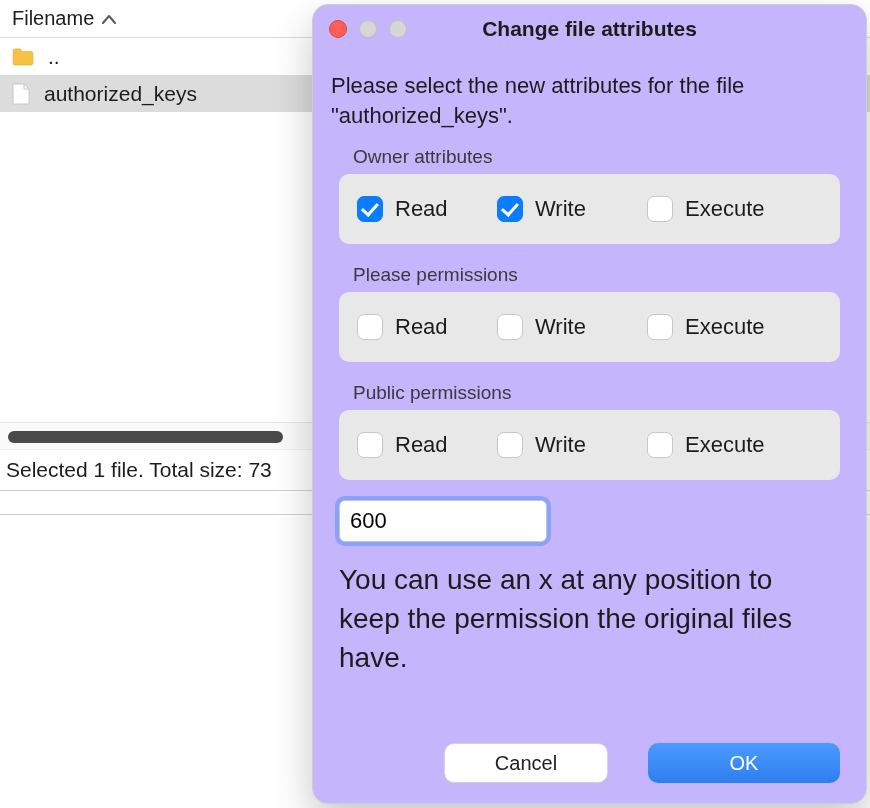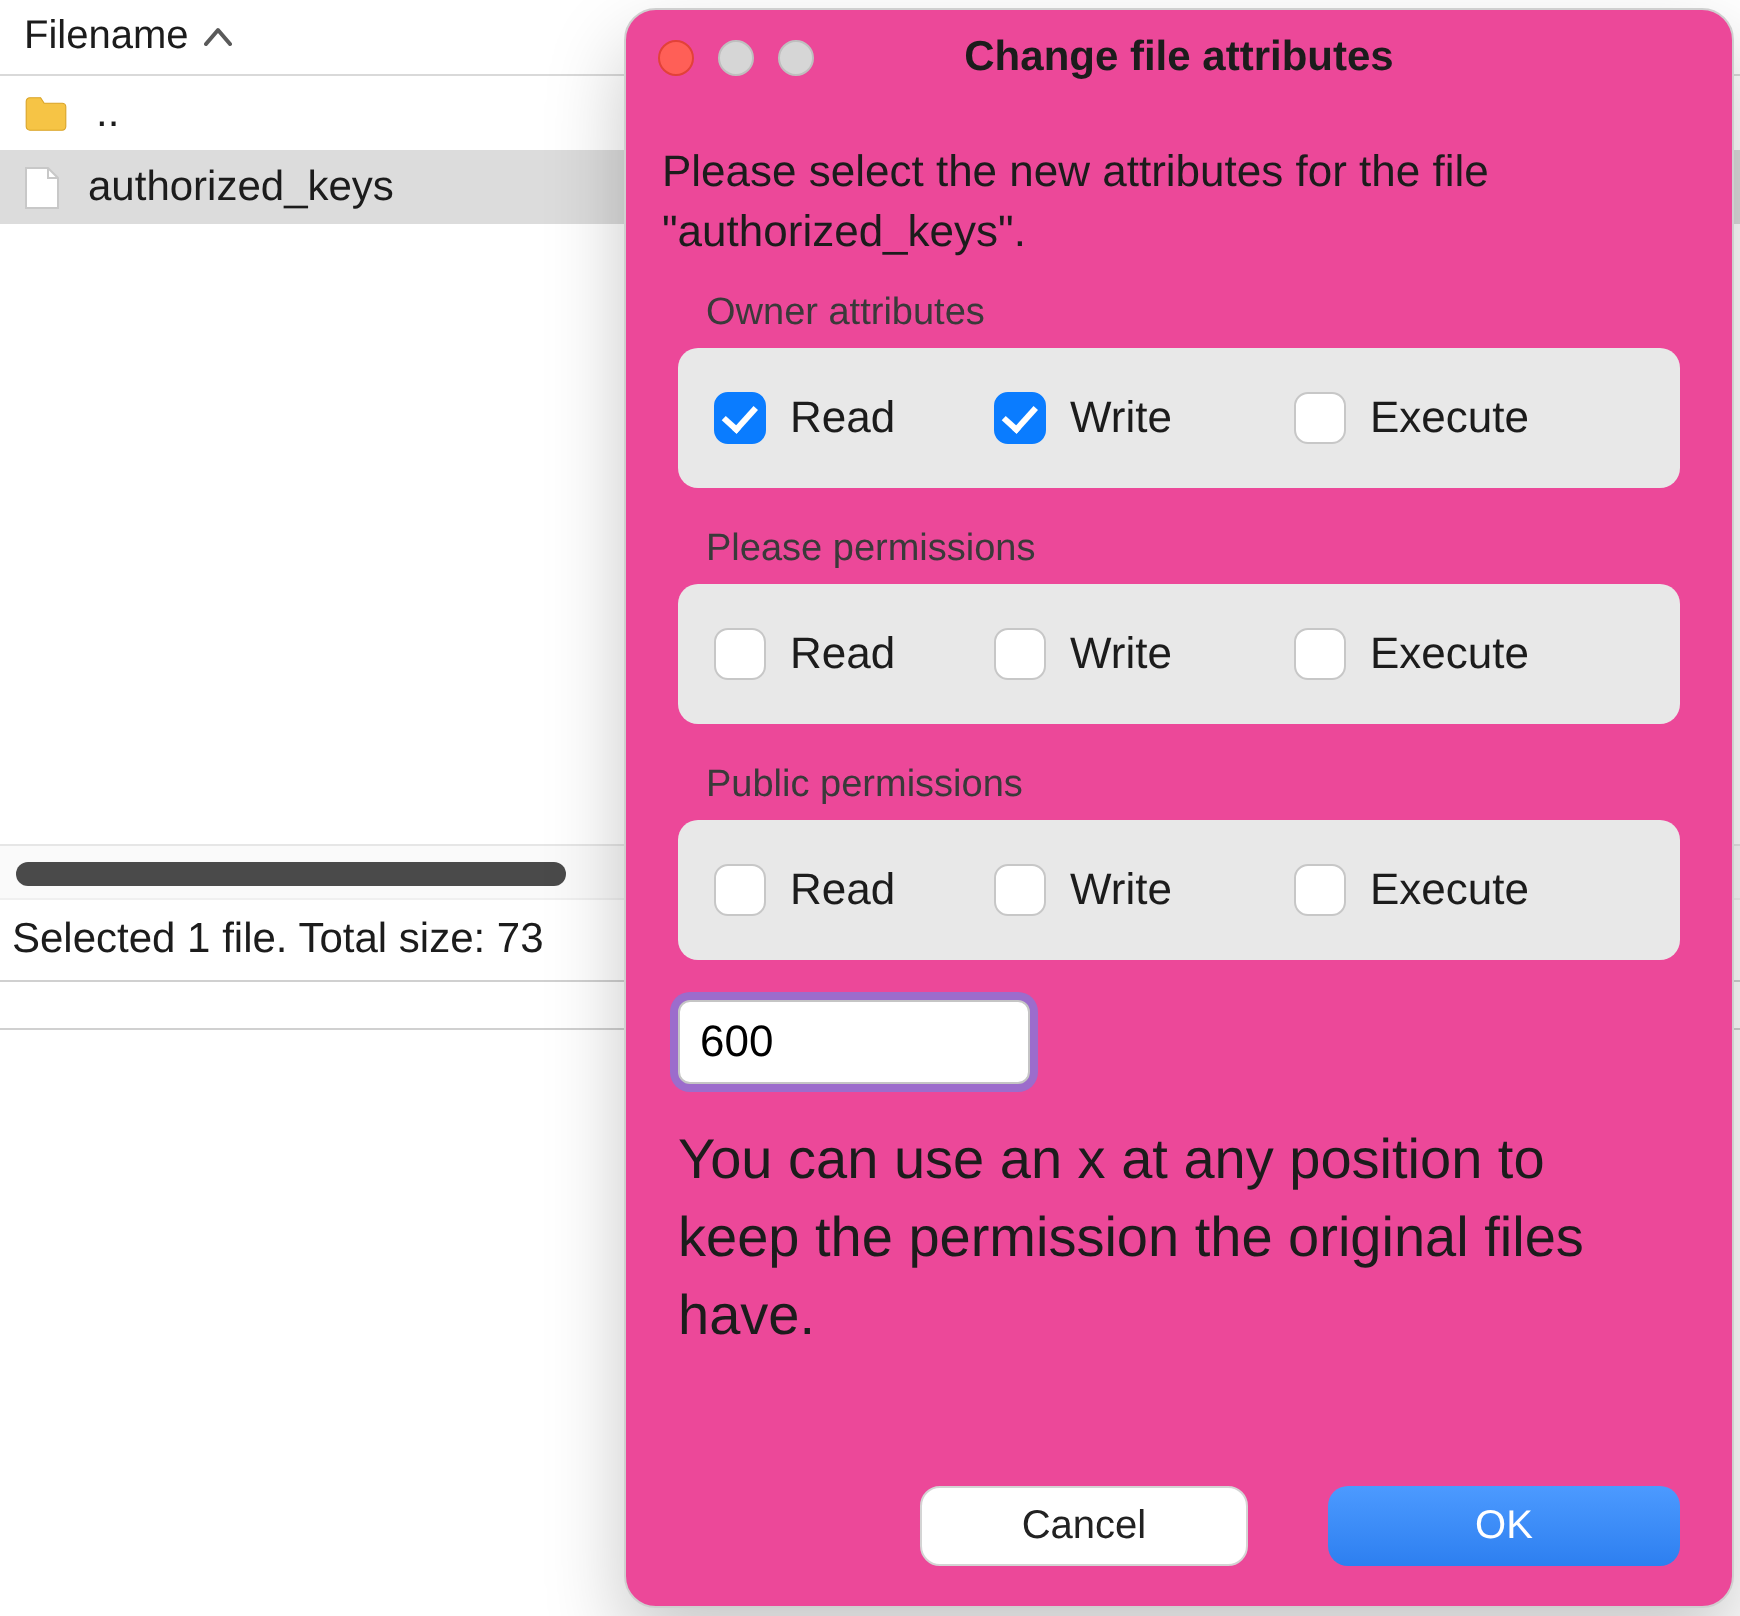--- a/index.html
+++ b/index.html
@@ -101,21 +101,21 @@
       background: #d0d0d0;
     }
 
     
     .dialog {
       position: absolute;
       left: 312px;
       top: 4px;
       width: 555px;
       height: 800px;
-      background: #ec4899;
+      background: #c4b5fd;
       border: 1px solid #cfcfcf;
       border-radius: 16px;
       box-shadow: 0 18px 40px rgba(0,0,0,0.22);
       overflow: hidden;
     }
     .titlebar {
       height: 48px;
       display: flex;
       align-items: center;
       padding: 0 16px;
@@ -204,21 +204,21 @@
     .numeric-row {
       display: flex;
       align-items: center;
       gap: 20px;
       margin: 12px 8px 18px 8px;
     }
     .numeric-label {
       font-size: 22px;
     }
     .numeric-input {
-      width: 176px;
+      width: 208px;
       height: 42px;
       border: 1px solid #c5c5c5;
       border-radius: 6px;
       box-shadow: 0 0 0 4px rgba(75,144,255,0.5);
       padding: 0 10px;
       font-size: 22px;
       background: #fff;
       outline: none;
     }
     .hint {
@@ -243,21 +243,21 @@
     }
     .btn.cancel {
       background: #ffffff;
       border: 1px solid #d4d4d4;
       color: #222;
       width: 164px;
     }
     .btn.ok {
       background: linear-gradient(#4c9aff, #2d7ff0);
       color: #fff;
-      width: 176px;
+      width: 192px;
     }
   </style>
 </head>
 <body>
 
 <div class="file-panel">
   <div class="file-header">
     <span>Filename</span>
     <span class="sort-chevron">
       <svg width="14" height="10" viewBox="0 0 14 10">

